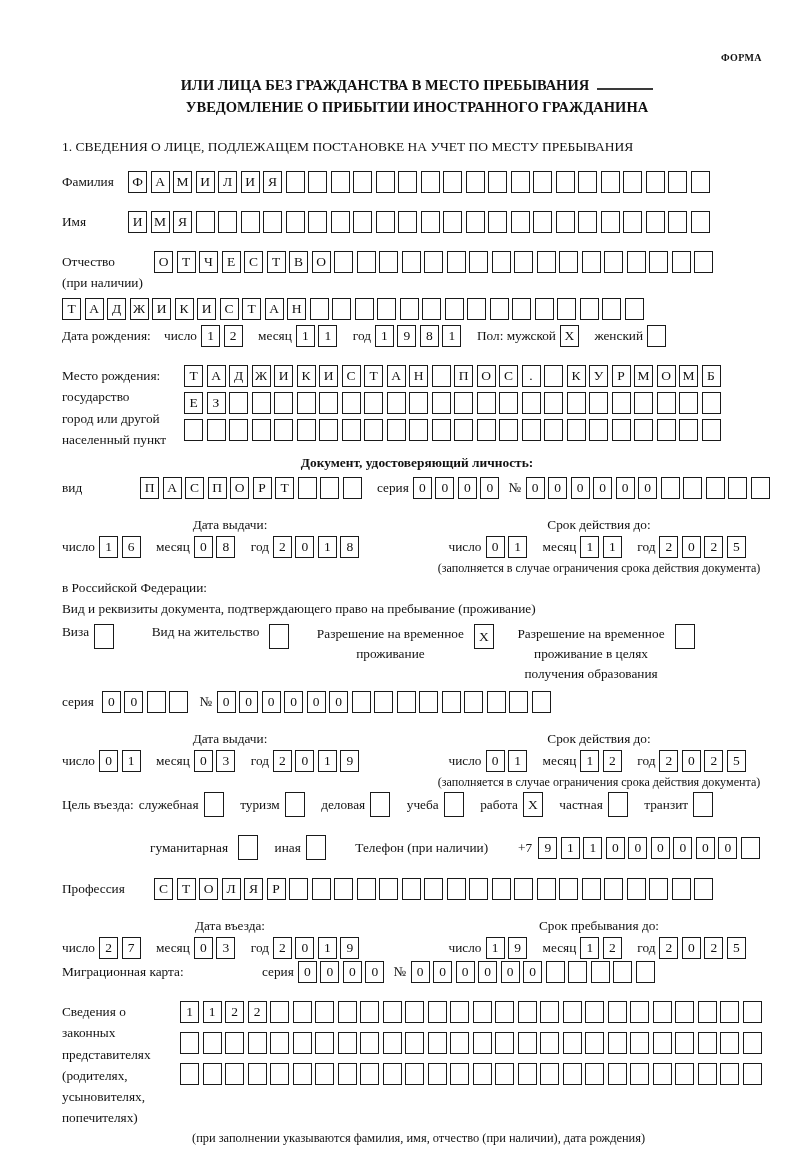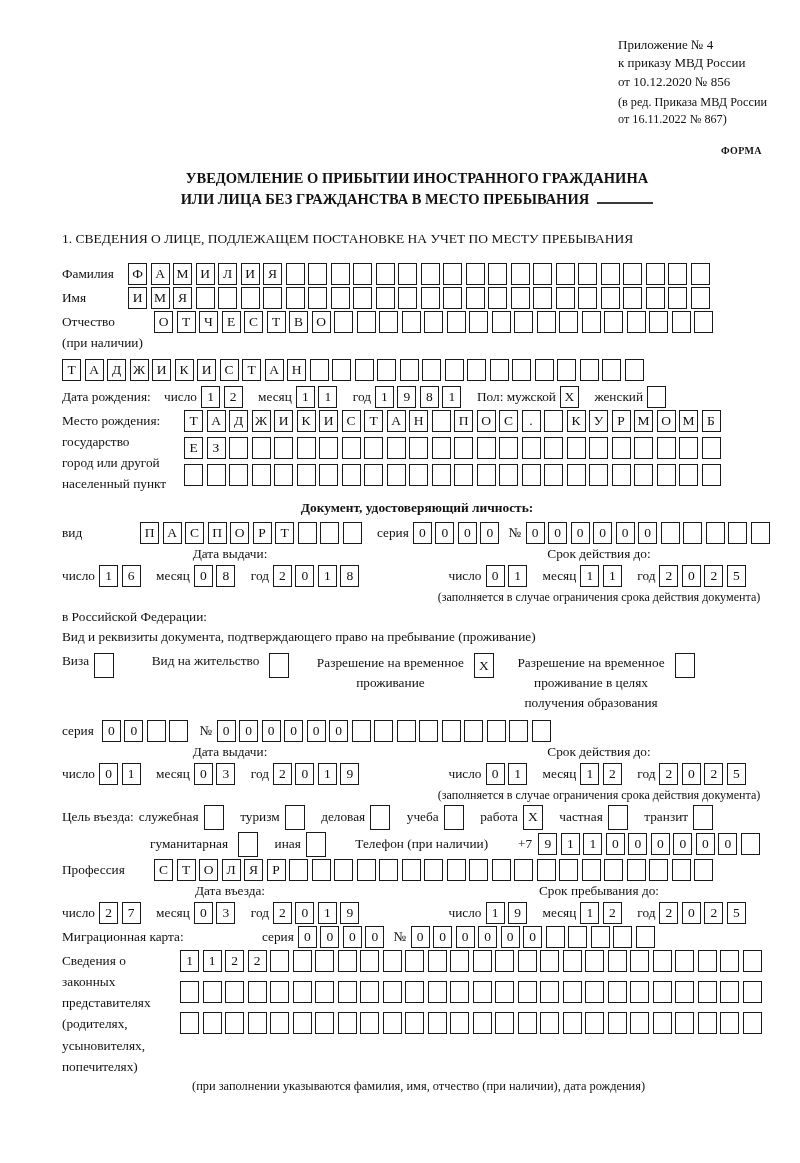--- a/index.html
+++ b/index.html
@@ -9,21 +9,21 @@
     font-family:"Liberation Serif","DejaVu Serif",serif;
     overflow:hidden;position:relative;
   }
   .annex{margin-left:556px;font-size:13px;line-height:1.42;}
   .annex-small{font-size:12.2px;margin-top:3px;line-height:1.4;}
   .forma{text-align:right;padding-right:10px;font-weight:bold;font-size:10px;margin-top:16px;letter-spacing:.4px;}
   .title{text-align:center;font-weight:bold;font-size:14.5px;line-height:1.5;margin-top:12px;}
   .t-underline{display:inline-block;width:56px;height:13px;border-bottom:2px solid #3a3a3a;margin-left:8px;}
   .sec-h{font-weight:normal;font-size:13.5px;margin-top:20px;margin-bottom:16px;}
 
-  .frow{display:flex;align-items:center;margin-bottom:2px;font-size:13.3px;}
+  .frow{display:flex;align-items:center;margin-bottom:18px;font-size:13.3px;}
   .lbl{flex:0 0 auto;}
   .cells{display:inline-flex;flex-wrap:nowrap;}
   .cell{
     box-sizing:border-box;flex:0 0 auto;display:inline-flex;align-items:center;justify-content:center;
     width:19px;height:22px;border:1.5px solid #1a1a1a;margin-right:3.5px;
     font-size:13.5px;line-height:1;
   }
   .tall .cell{height:25px;width:20px;}
   .dlbl{margin:0 4px 0 12px;}
   .dlbl.first{margin-left:0;}
@@ -41,37 +41,28 @@
   .permit{display:flex;align-items:flex-start;font-size:13.3px;margin-bottom:7px;}
   .permit .ctr{text-align:center;line-height:1.5;}
   .p-lbl{margin:0 5px 0 13px;}
   .reps-note{font-size:12.4px;margin:2px 0 0 130px;}
 </style>
 </head>
 <body>
 
 <div class="page">
 
-  <div class="annex">
-    <div>Приложение № 4</div>
-    <div>к приказу МВД России</div>
-    <div>от 10.12.2020 № 856</div>
-    <div class="annex-small">
-      <div>(в ред. Приказа МВД России</div>
-      <div>от 16.11.2022 № 867)</div>
-    </div>
-  </div>
 
   <div class="forma">ФОРМА</div>
 
   <div class="title">
-    <div>УВЕДОМЛЕНИЕ О ПРИБЫТИИ ИНОСТРАННОГО ГРАЖДАНИНА</div>
     <div>
       <span>ИЛИ ЛИЦА БЕЗ ГРАЖДАНСТВА В МЕСТО ПРЕБЫВАНИЯ</span><span class="t-underline"></span>
     </div>
+    <div>УВЕДОМЛЕНИЕ О ПРИБЫТИИ ИНОСТРАННОГО ГРАЖДАНИНА</div>
   </div>
 
   <div class="sec-h">1. СВЕДЕНИЯ О ЛИЦЕ, ПОДЛЕЖАЩЕМ ПОСТАНОВКЕ НА УЧЕТ ПО МЕСТУ ПРЕБЫВАНИЯ</div>
 
   <div class="frow">
     <div class="lbl" style="width:66px">Фамилия</div>
     <div class="cells">
         <span class="cell">Ф</span>
         <span class="cell">А</span>
         <span class="cell">М</span>

